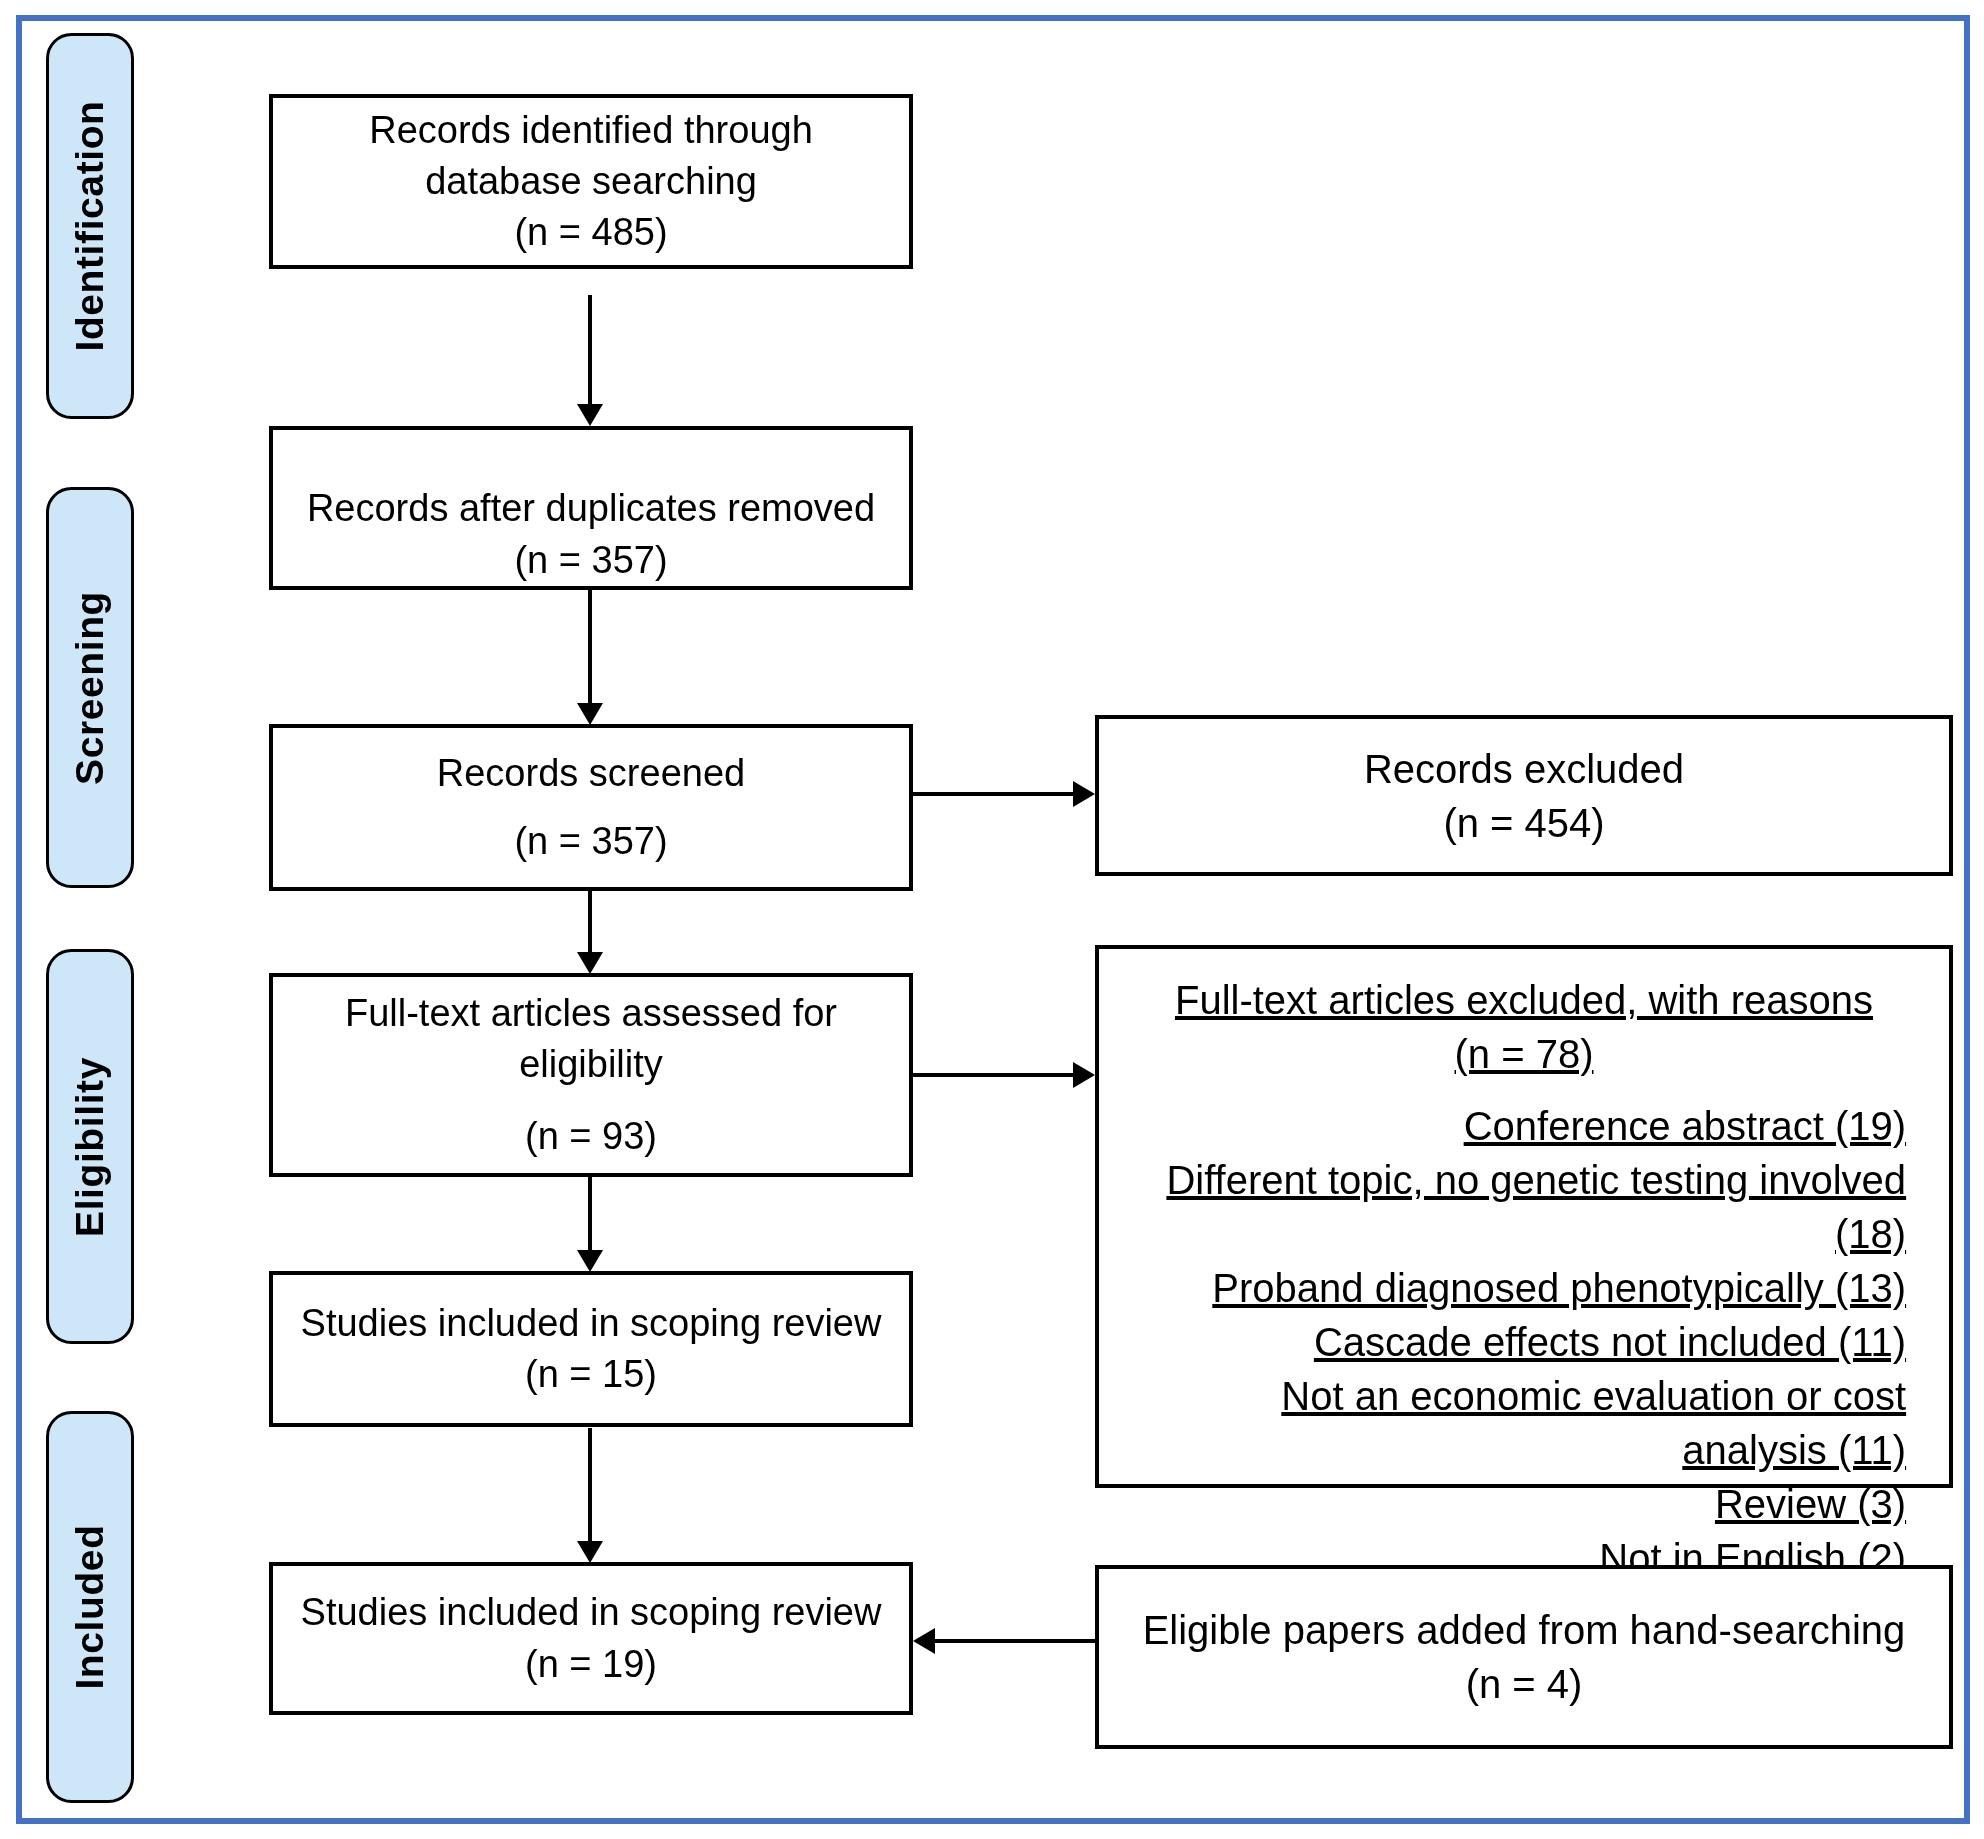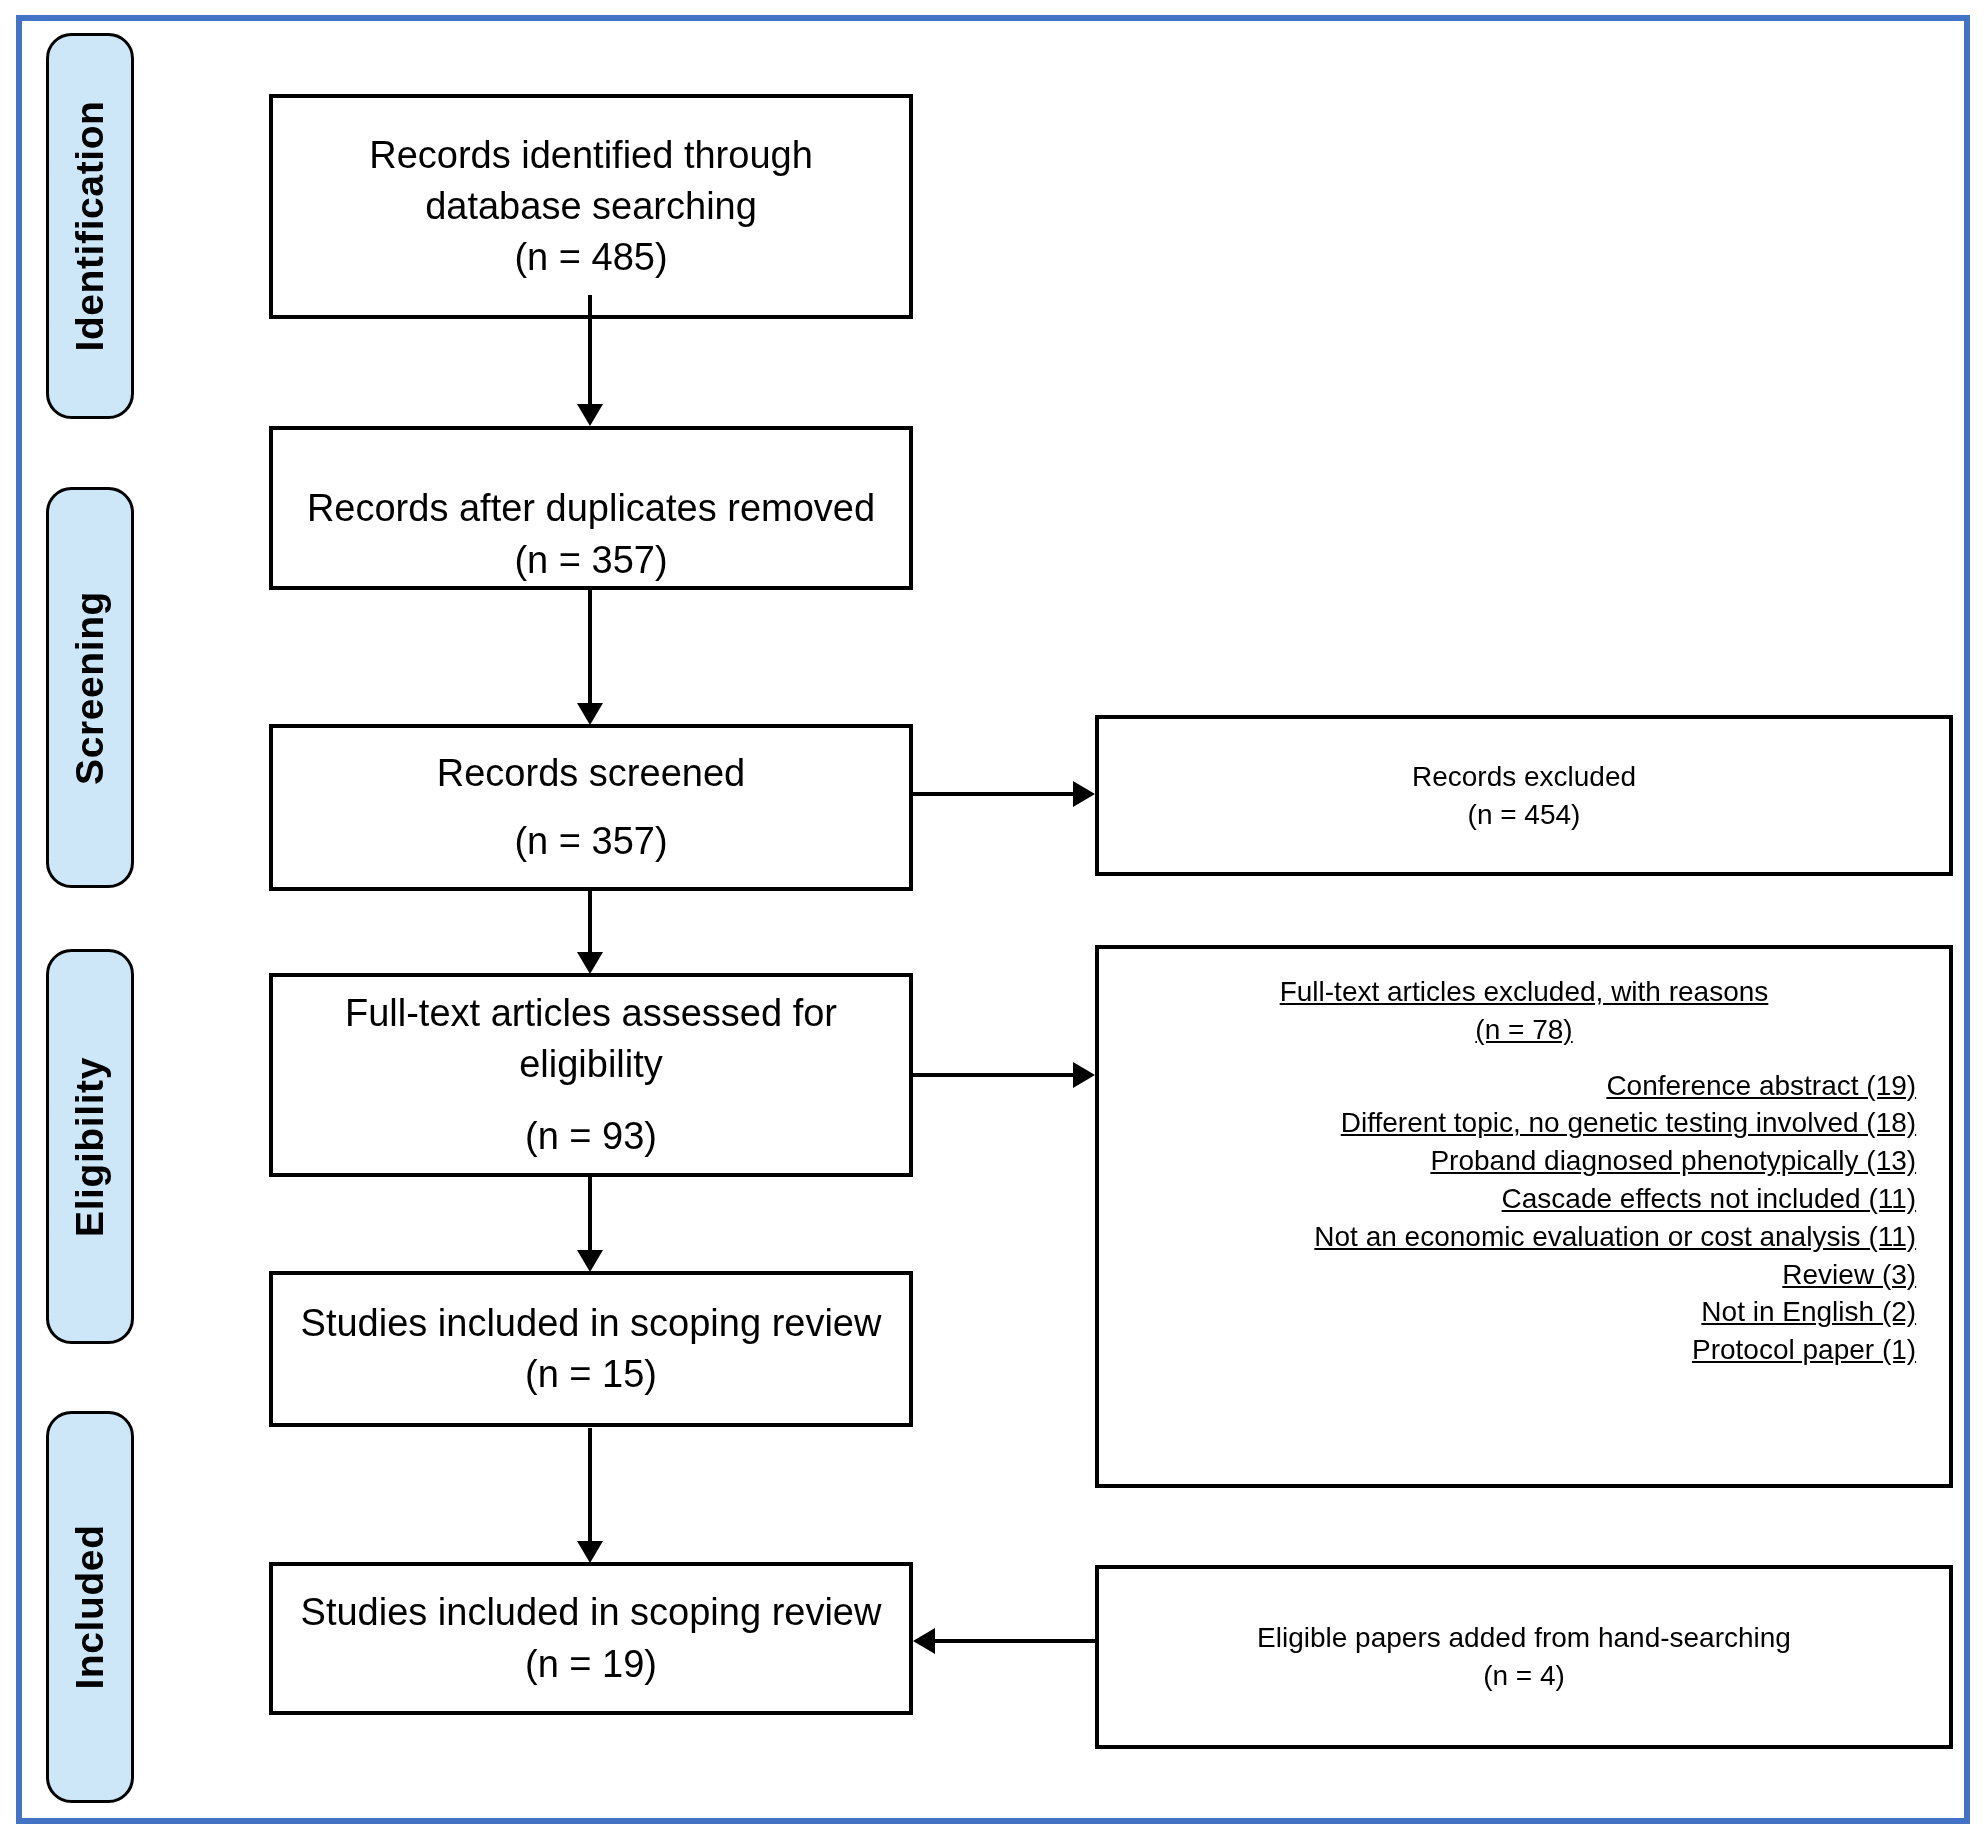--- a/index.html
+++ b/index.html
@@ -39,21 +39,21 @@
     position:absolute;
     background:#fff;
     border:4.3px solid #000;
     box-sizing:border-box;
     display:flex;flex-direction:column;
     justify-content:center;align-items:center;
     text-align:center;
     font-size:38px;line-height:1.35;
     padding:0 22px;
   }
-  .box.right{font-size:28px;padding:0 28px;}
+  .box.right{font-size:40px;padding:0 38px;}
   .box.tall{justify-content:flex-start;padding-top:24px;text-decoration:underline;}
   .reasons{
     margin-top:18px;
     align-self:stretch;
     text-align:right;
     padding:0 4.9px;
   }
   
   .arrow-v{
     position:absolute;width:3.6px;background:#000;
@@ -94,21 +94,21 @@
   <div class="stage" style="top:487px;height:401px;">
     <span>Screening</span>
   </div>
   <div class="stage" style="top:949px;height:395px;">
     <span>Eligibility</span>
   </div>
   <div class="stage" style="top:1411px;height:392px;">
     <span>Included</span>
   </div>
 
-  <div class="box" style="left:269px;width:644px;top:94px;height:225px;">
+  <div class="box" style="left:269px;width:644px;top:94px;height:175px;">
     <div>Records identified through database searching</div>
     <div>(n = 485)</div>
   </div>
 
   <div class="box" style="left:269px;width:644px;top:426px;height:164px;justify-content:flex-end;">
     <div>Records after duplicates removed</div>
     <div>(n = 357)</div>
   </div>
 
   <div class="box" style="left:269px;width:644px;top:724px;height:167px;gap:16px;">

